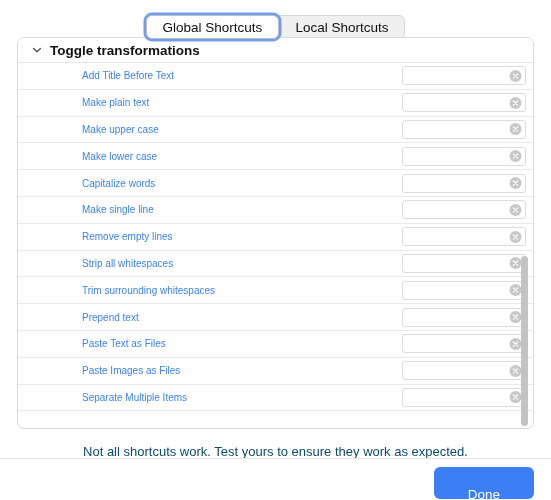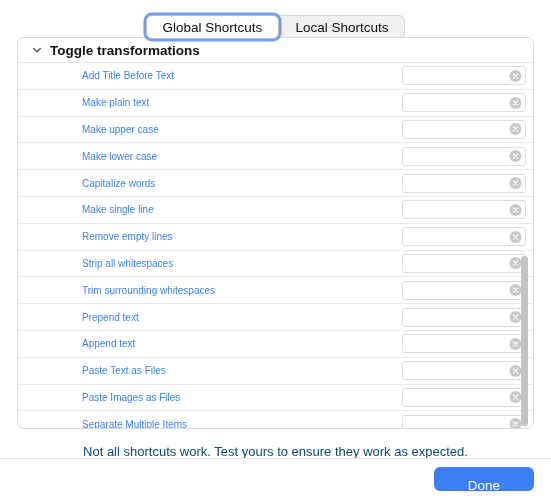--- a/index.html
+++ b/index.html
@@ -197,21 +197,21 @@
     top: 8px;
     width: 100px;
     height: 24px;
     background: #3c7ef4;
     color: #ffffff;
     font-size: 13.5px;
     font-family: "Liberation Sans", sans-serif;
     border: none;
     border-radius: 6px;
     cursor: default;
-    padding: 7px;
+    padding: 16px;
     line-height: 24px;
   }
 </style>
 </head>
 <body>
 
 <div class="window">
 
   <div class="tabbar">
     <div class="tab first selected">
@@ -338,31 +338,20 @@
           <div class="shortcut-field">
             <button class="clear-btn">
               <svg width="13" height="13" viewBox="0 0 13 13" aria-hidden="true">
                 <circle cx="6.5" cy="6.5" r="6" fill="#c8c8c8"></circle>
                 <path d="M4.4 4.4 L8.6 8.6 M8.6 4.4 L4.4 8.6" stroke="#ffffff" stroke-width="1.25" stroke-linecap="round"></path>
               </svg>
             </button>
           </div>
         </div>
         <div class="item-row">
-          <span class="item-label">Append text</span>
-          <div class="shortcut-field">
-            <button class="clear-btn">
-              <svg width="13" height="13" viewBox="0 0 13 13" aria-hidden="true">
-                <circle cx="6.5" cy="6.5" r="6" fill="#c8c8c8"></circle>
-                <path d="M4.4 4.4 L8.6 8.6 M8.6 4.4 L4.4 8.6" stroke="#ffffff" stroke-width="1.25" stroke-linecap="round"></path>
-              </svg>
-            </button>
-          </div>
-        </div>
-        <div class="item-row">
           <span class="item-label">Paste Text as Files</span>
           <div class="shortcut-field">
             <button class="clear-btn">
               <svg width="13" height="13" viewBox="0 0 13 13" aria-hidden="true">
                 <circle cx="6.5" cy="6.5" r="6" fill="#c8c8c8"></circle>
                 <path d="M4.4 4.4 L8.6 8.6 M8.6 4.4 L4.4 8.6" stroke="#ffffff" stroke-width="1.25" stroke-linecap="round"></path>
               </svg>
             </button>
           </div>
         </div>

